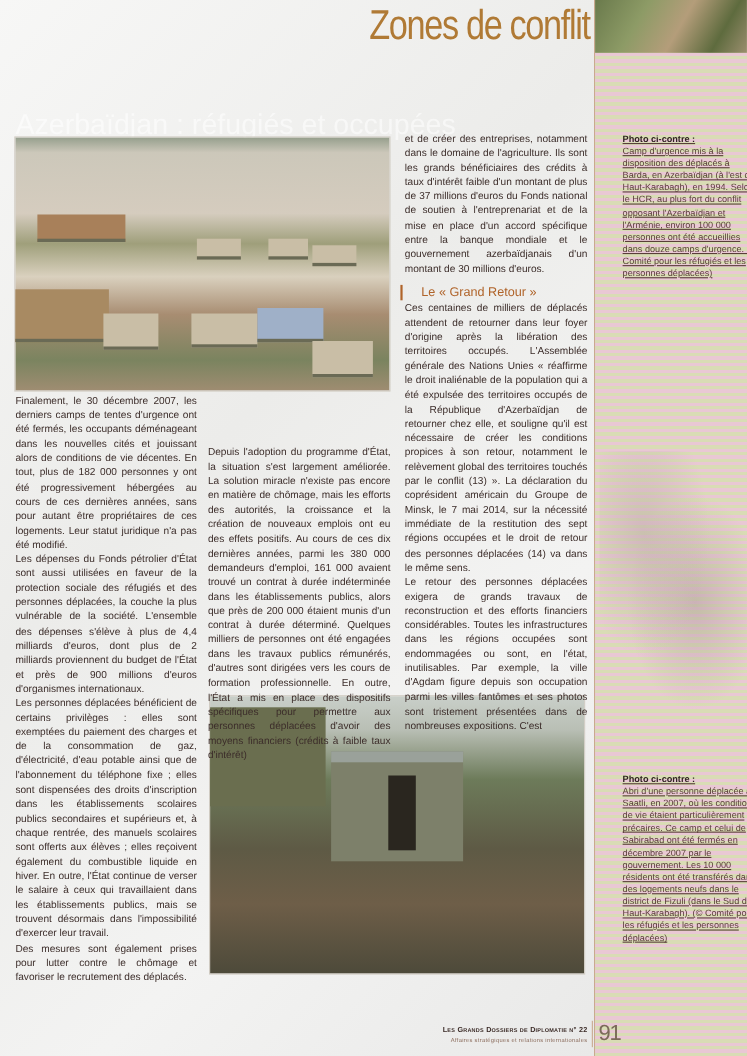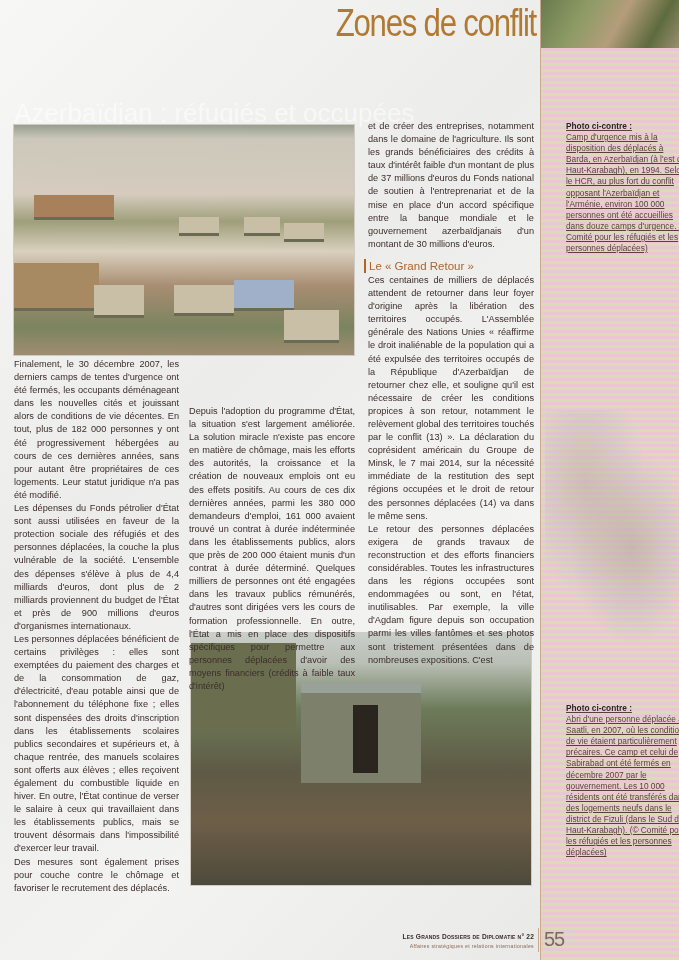--- a/index.html
+++ b/index.html
@@ -60,21 +60,21 @@
   .col {
     position: absolute; font-size: 9.2px; line-height: 13.1px; color: #3c2d2a;
     text-align: justify; hyphens: auto;
   }
   .col p { margin: 0; }
   .col-left { left: 14px; top: 358px; width: 165px; }
   .col-mid { left: 189px; top: 358px; width: 166px; margin-top: 47px; }
   .col-right { left: 368px; top: 120px; width: 166px; }
   .subhead {
     font-size: 11.5px; color: #b0642a; border-left: 2px solid #b0642a;
-    padding-left: 3px; margin: 8px 0 1px -4px; line-height: 14px;
+    padding-left: 17px; margin: 8px 0 1px -4px; line-height: 14px;
   }
   .caption {
     position: absolute; left: 566px; width: 122px; font-size: 8.3px; line-height: 11.1px; color: #5a3f3a; text-decoration: underline;
   }
   .caption .cap-title { font-weight: bold; color: #2f2320; display: block; }
   .caption-1 { top: 121px; }
   .caption-2 { top: 703px; }
   .footer-title {
     position: absolute; left: 300px; top: 933px; width: 234px; text-align: right;
     font-size: 6.6px; font-weight: bold; color: #3a2a26; letter-spacing: 0.2px; font-variant: small-caps;
@@ -115,21 +115,21 @@
   <div class="trailer"></div>
   <div class="hut">
     <div class="hut-door"></div>
   </div>
 </div>
 
 <div class="col col-left">
   <p>Finalement, le 30 décembre 2007, les derniers camps de tentes d'urgence ont été fermés, les occupants déménageant dans les nouvelles cités et jouissant alors de conditions de vie décentes. En tout, plus de 182 000 personnes y ont été progressivement hébergées au cours de ces dernières années, sans pour autant être propriétaires de ces logements. Leur statut juridique n'a pas été modifié.</p>
   <p>Les dépenses du Fonds pétrolier d'État sont aussi utilisées en faveur de la protection sociale des réfugiés et des personnes déplacées, la couche la plus vulnérable de la société. L'ensemble des dépenses s'élève à plus de 4,4 milliards d'euros, dont plus de 2 milliards proviennent du budget de l'État et près de 900 millions d'euros d'organismes internationaux.</p>
   <p>Les personnes déplacées bénéficient de certains privilèges : elles sont exemptées du paiement des charges et de la consommation de gaz, d'électricité, d'eau potable ainsi que de l'abonnement du téléphone fixe ; elles sont dispensées des droits d'inscription dans les établissements scolaires publics secondaires et supérieurs et, à chaque rentrée, des manuels scolaires sont offerts aux élèves ; elles reçoivent également du combustible liquide en hiver. En outre, l'État continue de verser le salaire à ceux qui travaillaient dans les établissements publics, mais se trouvent désormais dans l'impossibilité d'exercer leur travail.</p>
-  <p>Des mesures sont également prises pour couche contre le chômage et favoriser le recrutement des déplacés.</p>
+  <p>Des mesures sont également prises pour lutter contre le chômage et favoriser le recrutement des déplacés.</p>
 </div>
 
 <div class="col col-mid">
   <p>Depuis l'adoption du programme d'État, la situation s'est largement améliorée. La solution miracle n'existe pas encore en matière de chômage, mais les efforts des autorités, la croissance et la création de nouveaux emplois ont eu des effets positifs. Au cours de ces dix dernières années, parmi les 380 000 demandeurs d'emploi, 161 000 avaient trouvé un contrat à durée indéterminée dans les établissements publics, alors que près de 200 000 étaient munis d'un contrat à durée déterminé. Quelques milliers de personnes ont été engagées dans les travaux publics rémunérés, d'autres sont dirigées vers les cours de formation professionnelle. En outre, l'État a mis en place des dispositifs spécifiques pour permettre aux personnes déplacées d'avoir des moyens financiers (crédits à faible taux d'intérêt)</p>
 </div>
 
 <div class="col col-right">
   <p>et de créer des entreprises, notamment dans le domaine de l'agriculture. Ils sont les grands bénéficiaires des crédits à taux d'intérêt faible d'un montant de plus de 37 millions d'euros du Fonds national de soutien à l'entreprenariat et de la mise en place d'un accord spécifique entre la banque mondiale et le gouvernement azerbaïdjanais d'un montant de 30 millions d'euros.</p>
   <div class="subhead">Le « Grand Retour »</div>
   <p>Ces centaines de milliers de déplacés attendent de retourner dans leur foyer d'origine après la libération des territoires occupés. L'Assemblée générale des Nations Unies « réaffirme le droit inaliénable de la population qui a été expulsée des territoires occupés de la République d'Azerbaïdjan de retourner chez elle, et souligne qu'il est nécessaire de créer les conditions propices à son retour, notamment le relèvement global des territoires touchés par le conflit (13) ». La déclaration du coprésident américain du Groupe de Minsk, le 7 mai 2014, sur la nécessité immédiate de la restitution des sept régions occupées et le droit de retour des personnes déplacées (14) va dans le même sens.</p>
@@ -142,13 +142,13 @@
 </div>
 
 <div class="caption caption-2">
   <span class="cap-title">Photo ci-contre :</span>
   <span>Abri d'une personne déplacée à Saatli, en 2007, où les conditions de vie étaient particulièrement précaires. Ce camp et celui de Sabirabad ont été fermés en décembre 2007 par le gouvernement. Les 10 000 résidents ont été transférés dans des logements neufs dans le district de Fizuli (dans le Sud du Haut-Karabagh). (© Comité pour les réfugiés et les personnes déplacées)</span>
 </div>
 
 <div class="footer-title">Les Grands Dossiers de Diplomatie n° 22</div>
 <div class="footer-sub">Affaires stratégiques et relations internationales</div>
 <div class="footer-rule"></div>
-<div class="page-num">55</div>
+<div class="page-num">91</div>
 
 </body></html>

